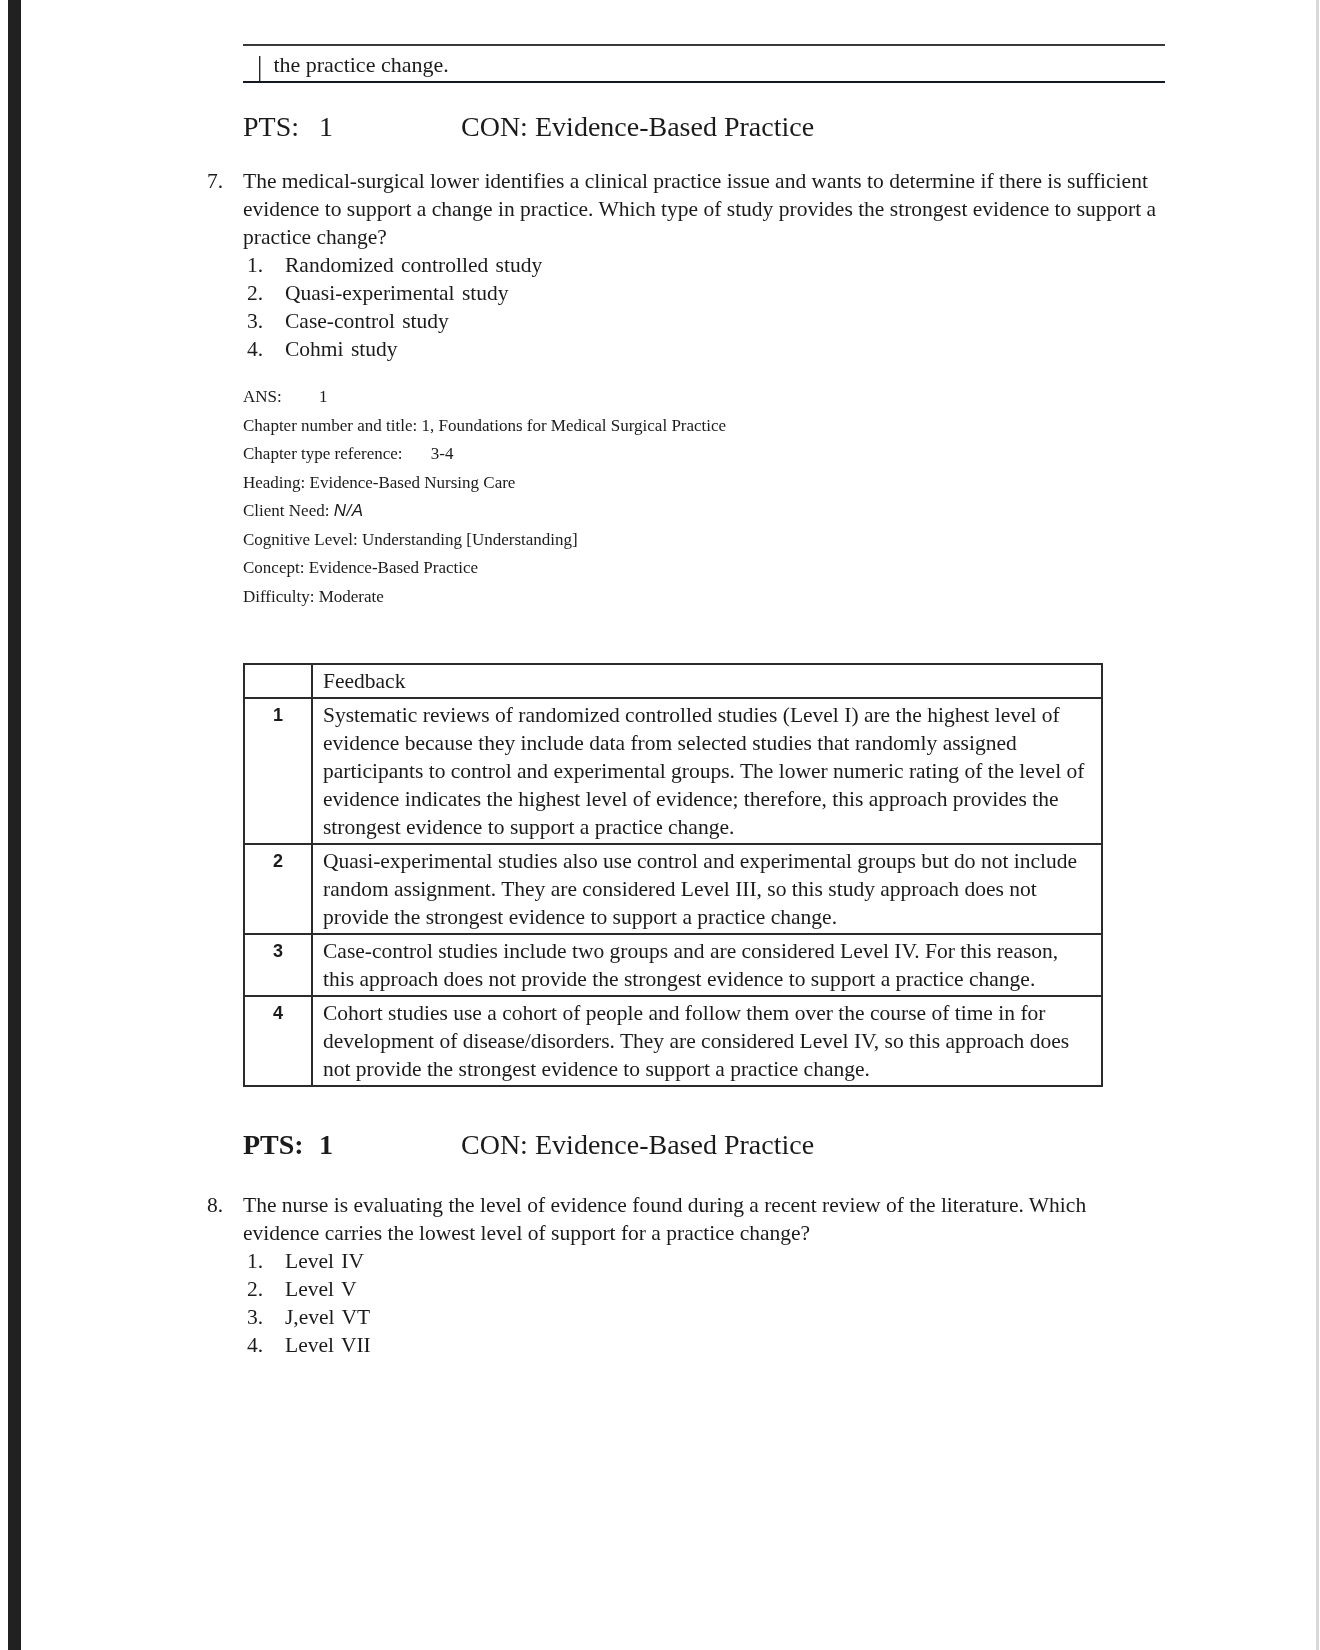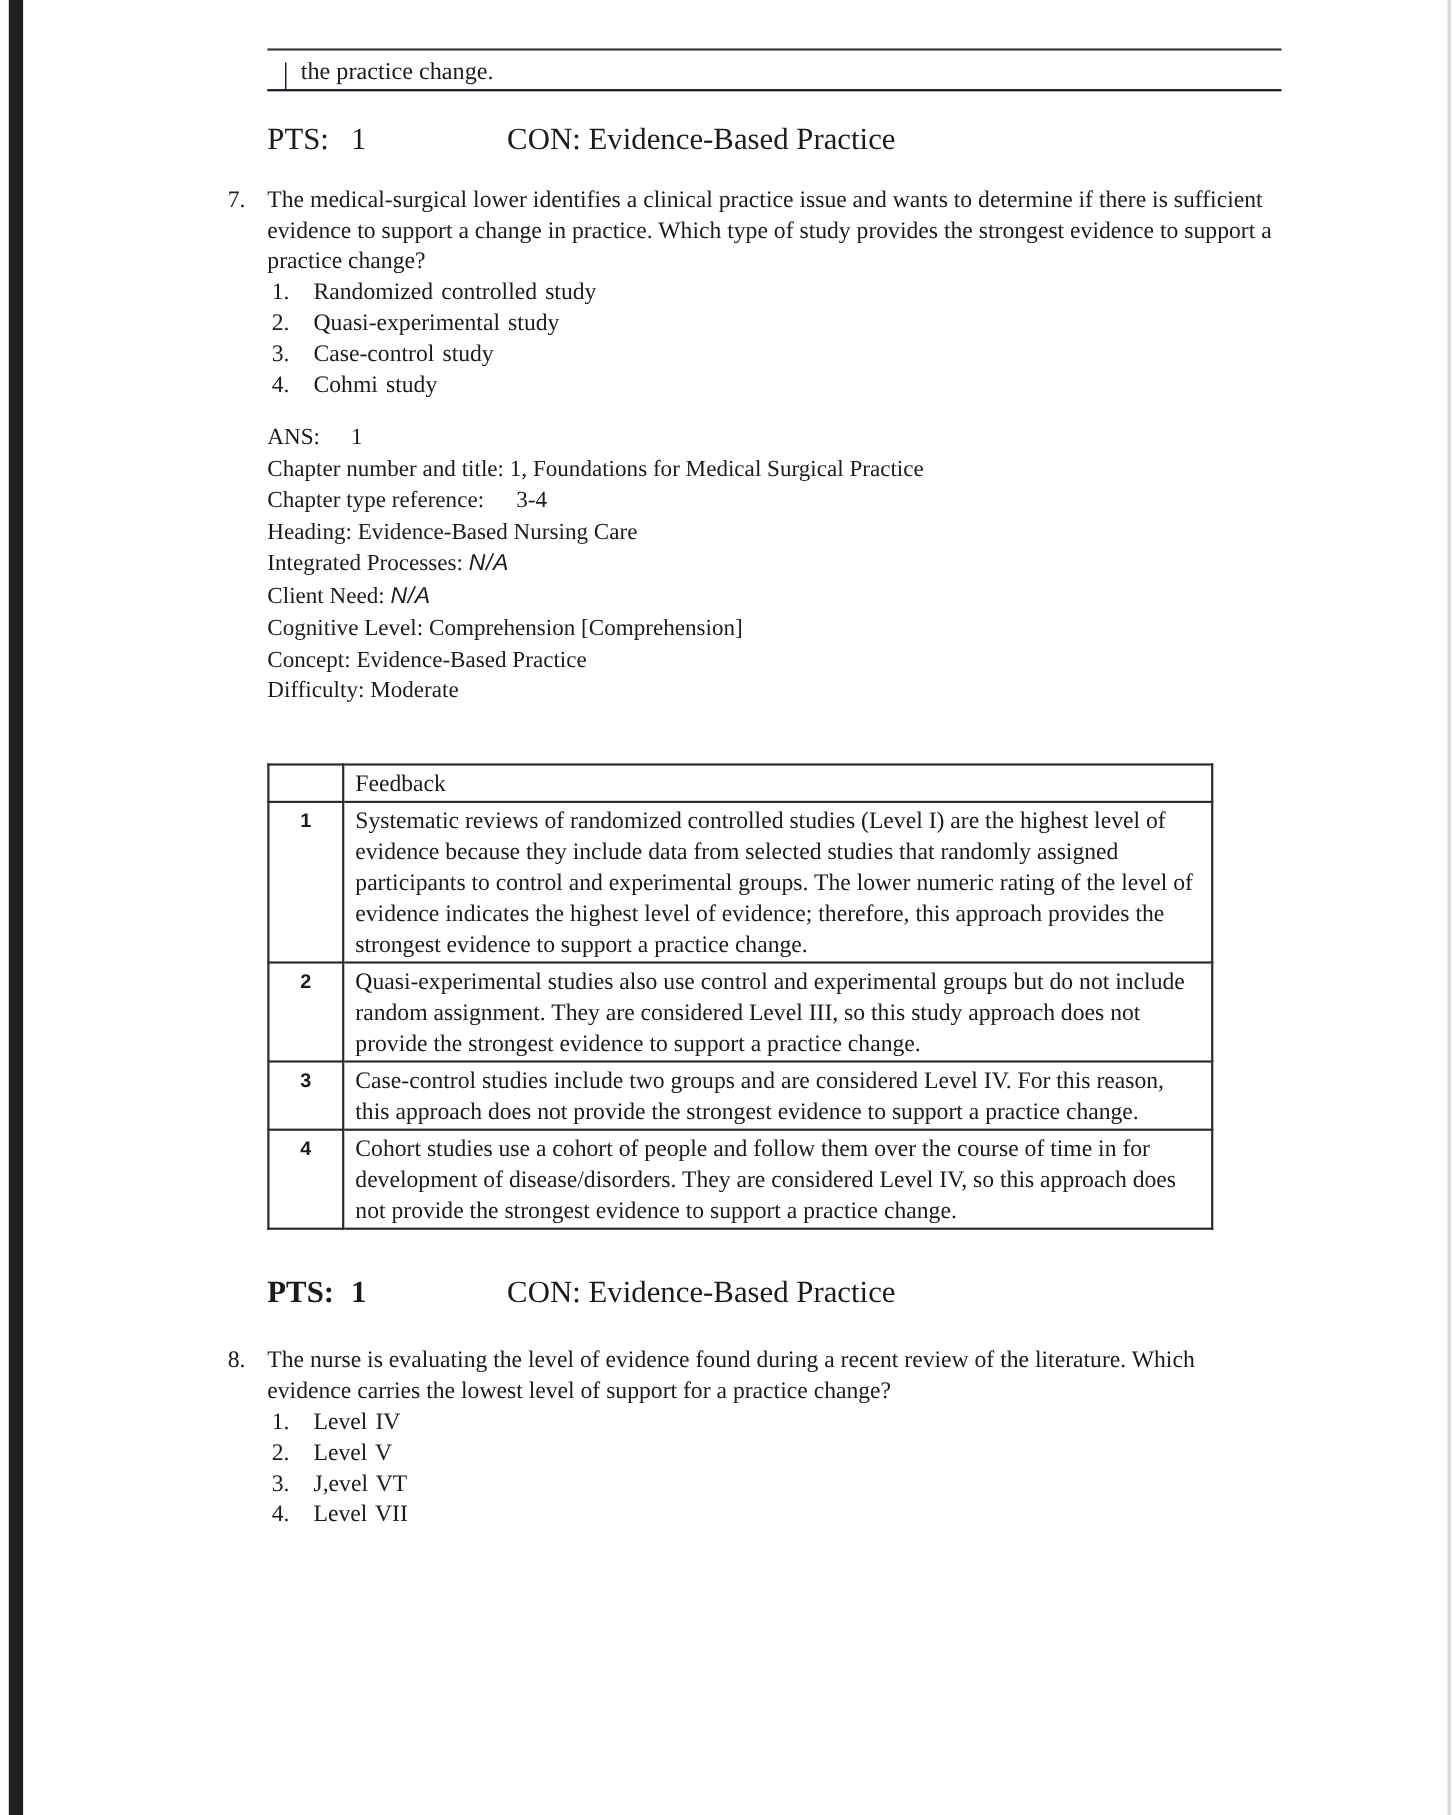--- a/index.html
+++ b/index.html
@@ -47,21 +47,21 @@
   .pts-line.bold .lab, .pts-line.bold .val { font-weight:bold; }
   
   .question { margin-top:26px; position:relative; font-size:21.5px; line-height:28px; }
   .q-num { position:absolute; left:-36px; top:0; }
   .q-stem { text-align:left; }
   .options { margin-top:0; margin-left:4px; }
   .option { display:flex; }
   .opt-num { width:38px; flex:none; }
   .opt-text { flex:1; word-spacing:2px; }
   
-  .ans-block { margin-top:20px; font-size:21px; line-height:28.5px; }
+  .ans-block { margin-top:20px; font-size:17px; line-height:28.5px; }
   .ans-line .lab { display:inline-block; width:76px; }
   .rubric-line .gap-value { margin-left:24px; }
   .na-value {
     font-style:italic;
     font-family:"Liberation Sans", sans-serif;
     letter-spacing:0.5px;
   }
   
   table.feedback {
     margin-top:52px;
@@ -132,30 +132,26 @@
     </div>
     <div class="rubric-line">
       <span>Chapter type reference:</span>
       <span class="gap-value">3-4</span>
     </div>
     <div class="rubric-line">
       <span>Heading:</span>
       <span>Evidence-Based Nursing Care</span>
     </div>
     <div class="rubric-line">
-      <span>Integrated Processes:</span>
-      <span class="na-value">N/A</span>
-    </div>
-    <div class="rubric-line">
       <span>Client Need:</span>
       <span class="na-value">N/A</span>
     </div>
     <div class="rubric-line">
       <span>Cognitive Level:</span>
-      <span>Comprehension [Comprehension]</span>
+      <span>Understanding [Understanding]</span>
     </div>
     <div class="rubric-line">
       <span>Concept:</span>
       <span>Evidence-Based Practice</span>
     </div>
     <div class="rubric-line">
       <span>Difficulty:</span>
       <span>Moderate</span>
     </div>
   </div>

